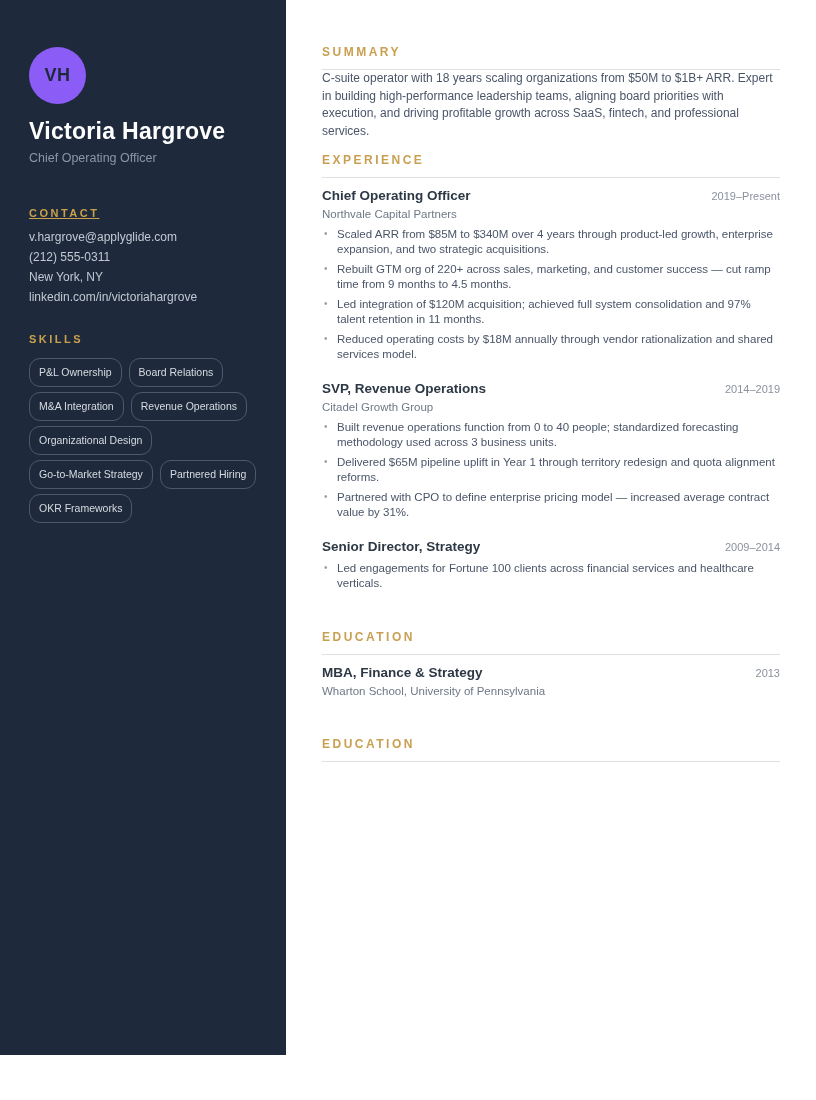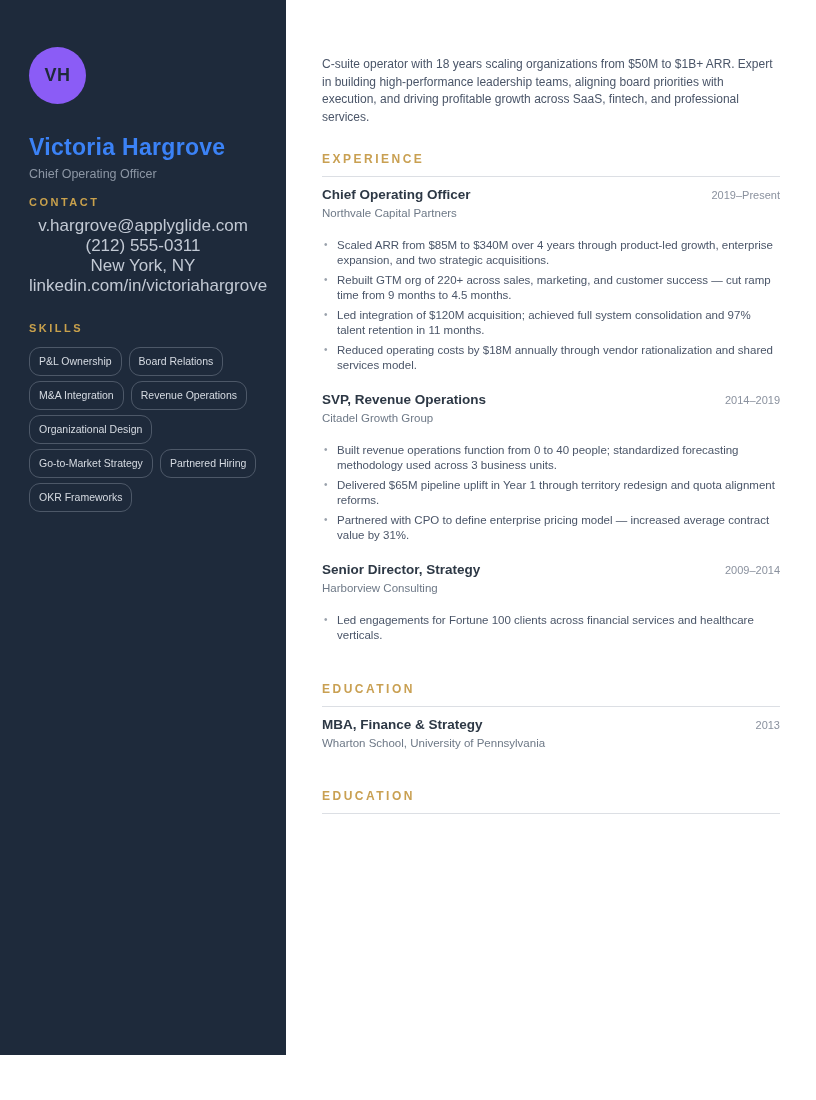--- a/index.html
+++ b/index.html
@@ -18,38 +18,37 @@
     background: #1e2a3b;
     padding: 47px 29px 0 29px;
   }
   .avatar {
     width: 57px; height: 57px; border-radius: 50%;
     background: #8b5cf6; color: #1e2a3b;
     display: flex; align-items: center; justify-content: center;
     font-weight: bold; font-size: 18px; letter-spacing: 0.5px;
   }
   .side-name {
-    margin-top: 30px;
-    font-size: 23px; line-height: 26px; font-weight: bold; color: #3b82f6;
+    margin-top: 14px;
+    font-size: 23px; line-height: 26px; font-weight: bold; color: #ffffff;
     letter-spacing: 0.3px;
   }
   .side-title {
     margin-top: 7px;
     font-size: 12.5px; color: #8c96a4;
   }
   .side-heading {
     font-size: 11px; font-weight: bold; letter-spacing: 2.5px;
     color: #c9a14c; text-transform: uppercase;
   }
-  .contact-heading { margin-top: 15px; }
+  .contact-heading { margin-top: 42px; text-decoration: underline; }
   .contact-list { margin-top: 12px; }
   .contact-item {
-    font-size: 17px; line-height: 12px; color: #c2c9d4;
+    font-size: 12px; line-height: 12px; color: #c2c9d4;
     margin-bottom: 8px;
-    text-align: center;
   }
   .skills-heading { margin-top: 30px; }
   .chips { margin-top: 13px; display: flex; flex-wrap: wrap; gap: 5px 7px; width: 232px; }
   .chip {
     border: 1px solid #4d5868; border-radius: 11px;
     padding: 8px 9px;
     font-size: 10.5px; line-height: 11px; color: #d6dbe2;
     white-space: nowrap;
   }
 
@@ -59,42 +58,41 @@
     width: 530px; height: 1100px;
     padding: 45px 36px 0 36px;
     background: #ffffff;
   }
   .section-heading {
     font-size: 12px; font-weight: bold; letter-spacing: 2.5px;
     color: #c9a052; text-transform: uppercase;
     padding-bottom: 10px; border-bottom: 1px solid #dcdfe4;
   }
   .summary-text {
-    margin-top: 11px;
     font-size: 12px; line-height: 17.5px; color: #4a5568;
   }
-  .experience-heading { margin-top: 26px; }
+  .experience-heading { margin-top: 13px; }
   .edu-heading { margin-top: 40px; }
 
   .job { margin-top: 10px; }
   .job + .job { margin-top: 20px; }
   .job-header, .edu-header {
     display: flex; justify-content: space-between; align-items: baseline;
   }
   .job-title, .edu-degree {
     font-size: 13.5px; font-weight: bold; color: #2d3845;
   }
   .job-dates, .edu-year {
     font-size: 11px; color: #8a919e;
   }
   .job-company, .edu-school {
     margin-top: 5px;
     font-size: 11.5px; color: #6e7987;
   }
-  .bullets { margin-top: 19px; list-style: none; }
+  .bullets { margin-top: 7px; list-style: none; }
   .bullet {
     position: relative;
     padding-left: 15px; margin-bottom: 6px;
     font-size: 11.5px; line-height: 14.5px; color: #4a5568;
   }
   .bullet::before {
     content: "\2022";
     position: absolute; left: 2px; top: 0;
     color: #9aa2ac; font-size: 10px; line-height: 14.5px;
   }
@@ -127,20 +125,21 @@
       <span class="chip">Revenue Operations</span>
       <span class="chip">Organizational Design</span>
       <span class="chip">Go-to-Market Strategy</span>
       <span class="chip">Partnered Hiring</span>
       <span class="chip">OKR Frameworks</span>
     </div>
   </aside>
 
   <main class="main">
 
+    <div class="section-heading">SUMMARY</div>
     <p class="summary-text">C-suite operator with 18 years scaling organizations from $50M to $1B+ ARR. Expert in building high-performance leadership teams, aligning board priorities with execution, and driving profitable growth across SaaS, fintech, and professional services.</p>
 
     <div class="section-heading experience-heading">EXPERIENCE</div>
 
     <section class="job">
       <div class="job-header">
         <span class="job-title">Chief Operating Officer</span>
         <span class="job-dates">2019–Present</span>
       </div>
       <div class="job-company">Northvale Capital Partners</div>
@@ -163,21 +162,20 @@
         <li class="bullet">Delivered $65M pipeline uplift in Year 1 through territory redesign and quota alignment reforms.</li>
         <li class="bullet">Partnered with CPO to define enterprise pricing model — increased average contract value by 31%.</li>
       </ul>
     </section>
 
     <section class="job">
       <div class="job-header">
         <span class="job-title">Senior Director, Strategy</span>
         <span class="job-dates">2009–2014</span>
       </div>
-      <div class="job-company">Harborview Consulting</div>
       <ul class="bullets">
         <li class="bullet">Led engagements for Fortune 100 clients across financial services and healthcare verticals.</li>
       </ul>
     </section>
 
     <div class="section-heading edu-heading">EDUCATION</div>
     <section class="edu-entry">
       <div class="edu-header">
         <span class="edu-degree">MBA, Finance &amp; Strategy</span>
         <span class="edu-year">2013</span>

